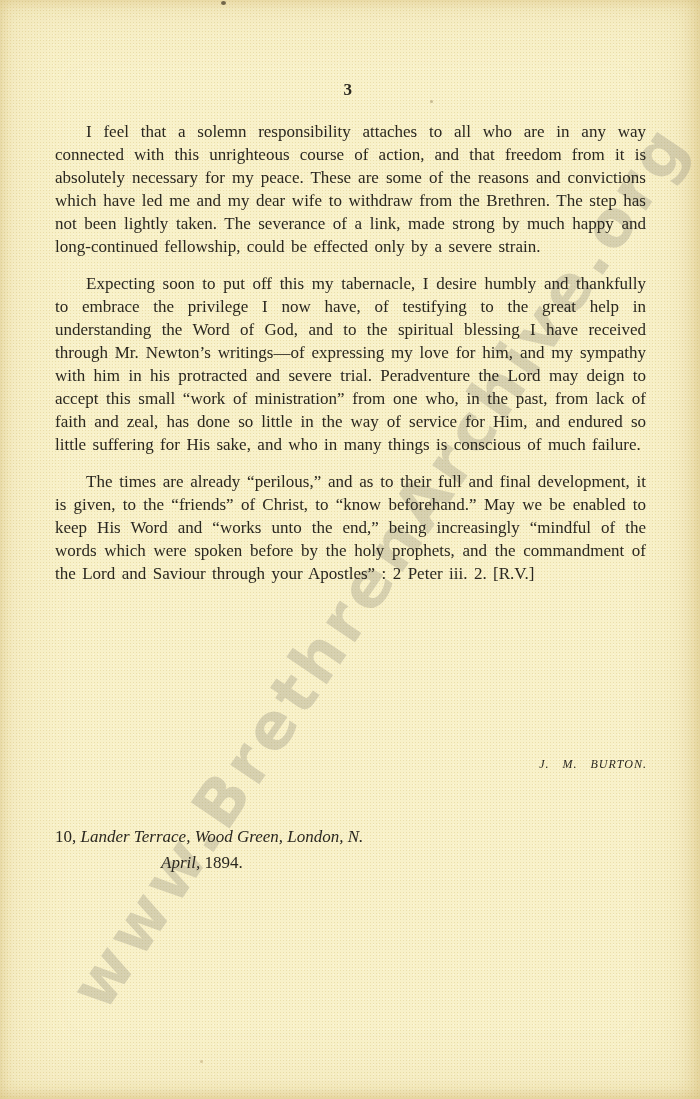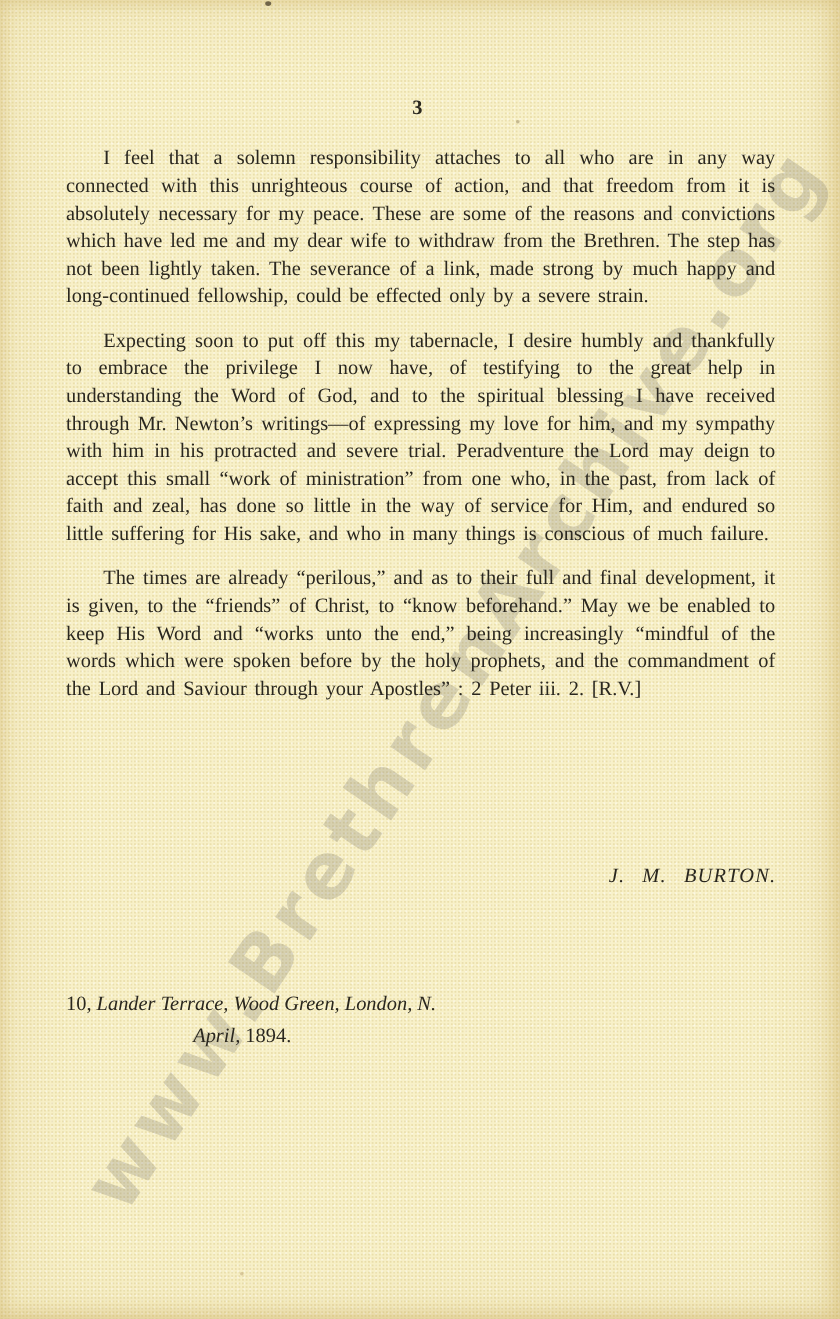--- a/index.html
+++ b/index.html
@@ -59,23 +59,23 @@
     z-index: 1;
     font-size: 17px;
     line-height: 23px;
     text-align: justify;
     word-spacing: 2.2px;
   }
   .content p { margin: 0 0 14px 0; }
   .content p.indent { text-indent: 31px; }
   .signature {
     position: absolute;
-    top: 720px; right: 53px;
+    top: 757px; right: 53px;
     font-style: italic;
-    font-size: 17px;
+    font-size: 12px;
     word-spacing: 9px;
     letter-spacing: 1px;
     z-index: 1;
   }
   .address {
     position: absolute;
     top: 824px; left: 55px;
     font-size: 17px;
     line-height: 26px;
     z-index: 1;

